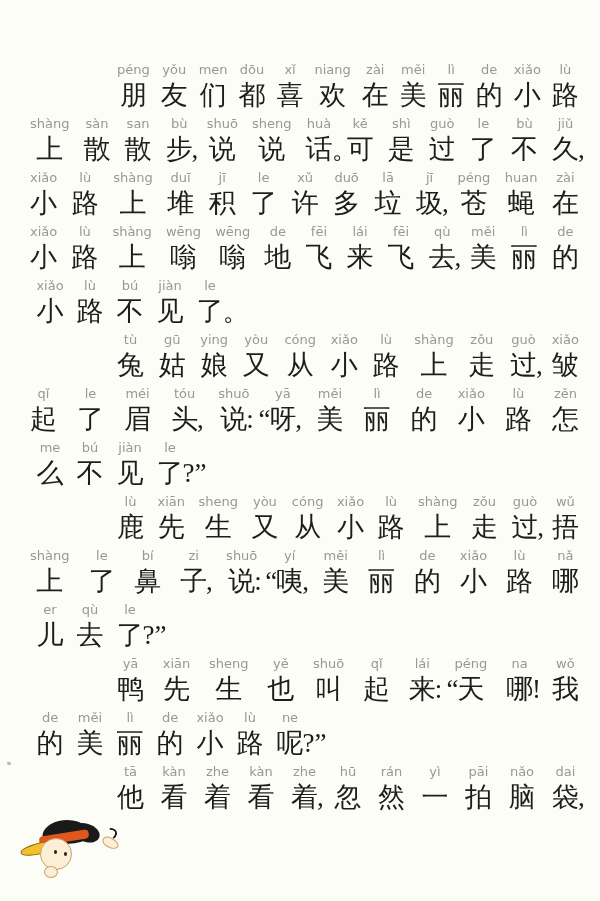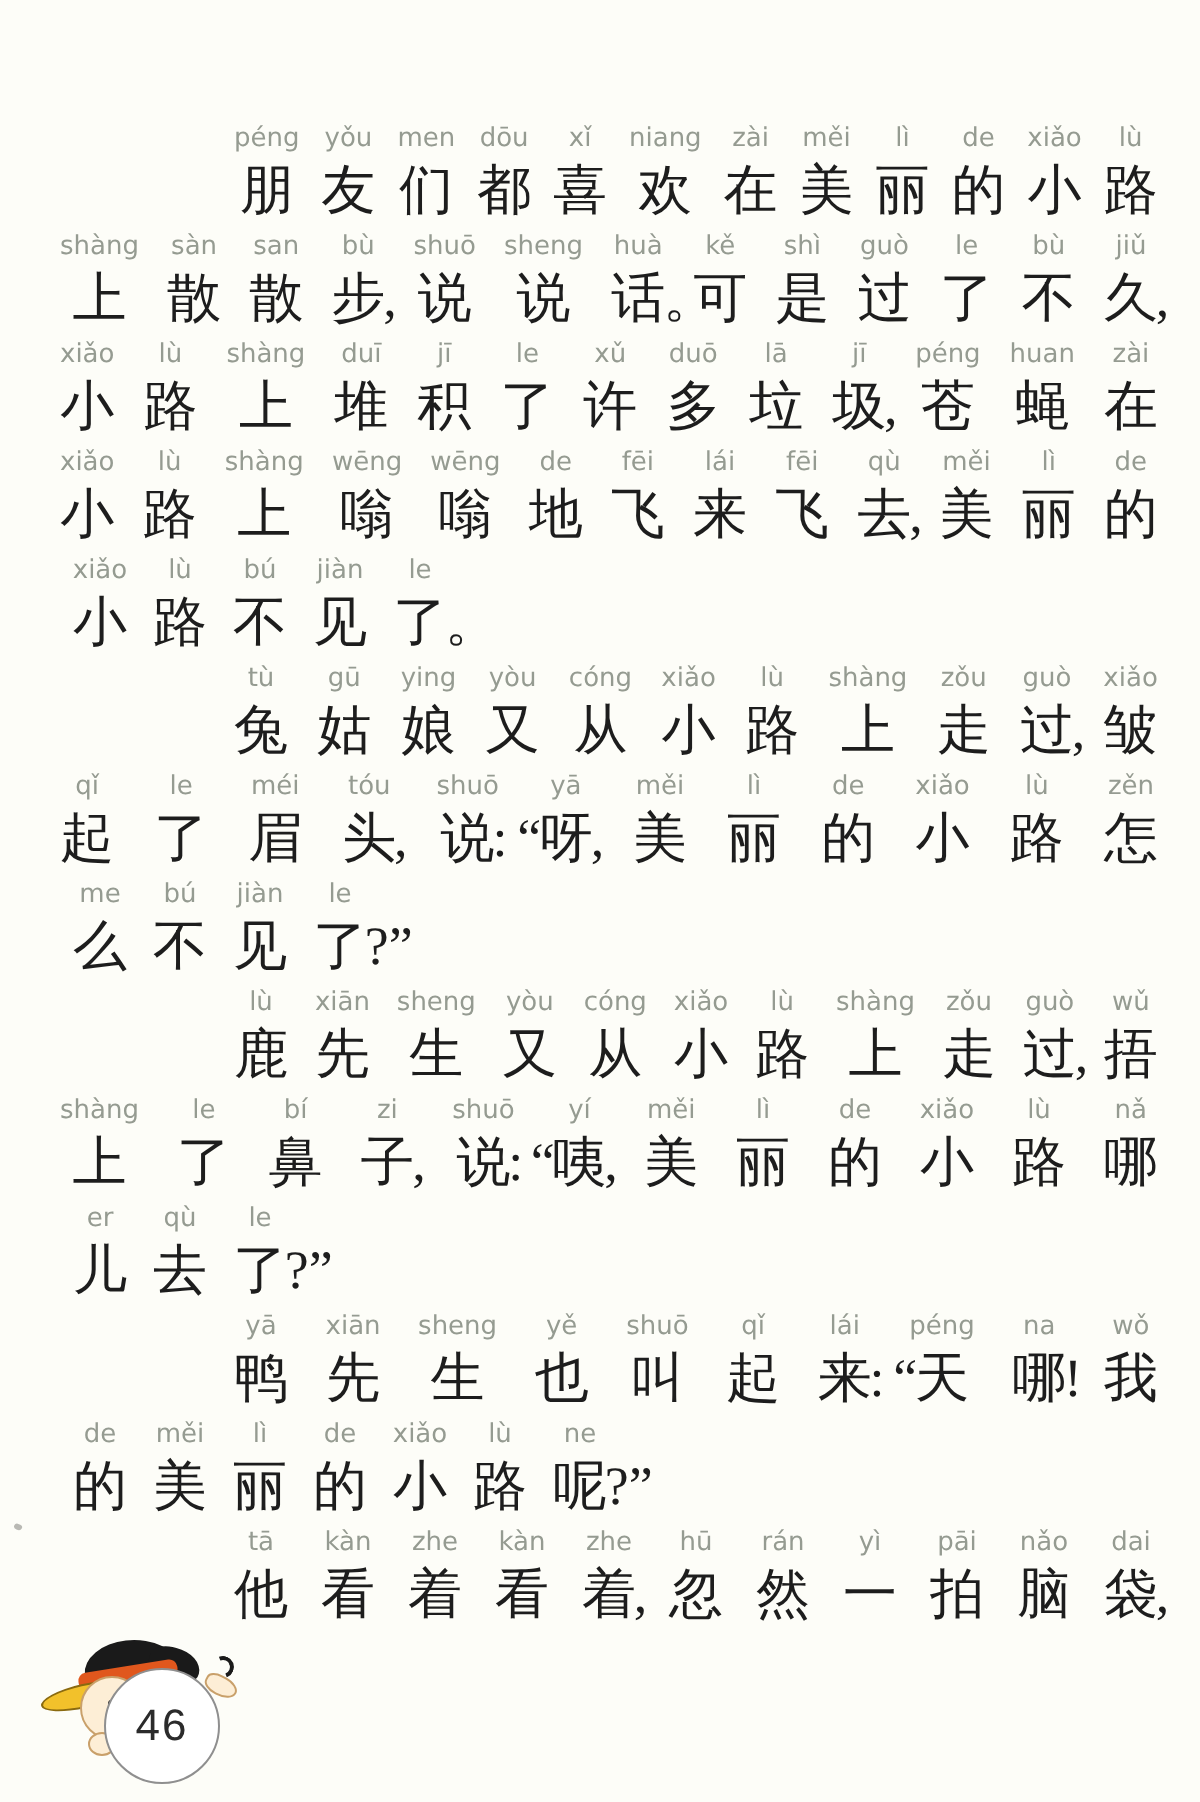--- a/index.html
+++ b/index.html
@@ -747,19 +747,16 @@
   <div class="mascot">
     <div class="m-hair"></div>
     <div class="m-hair2"></div>
     <div class="m-curl"></div>
     <div class="m-band"></div>
     <div class="m-visor"></div>
     <div class="m-face"></div>
     <div class="m-eye"></div>
     <div class="m-eye right"></div>
     <div class="m-hand"></div>
-    <div class="m-ball">
-      <span class="page-number">46</span>
-    </div>
     <div class="m-fingers"></div>
   </div>
 
 </div>
 
 </body></html>

